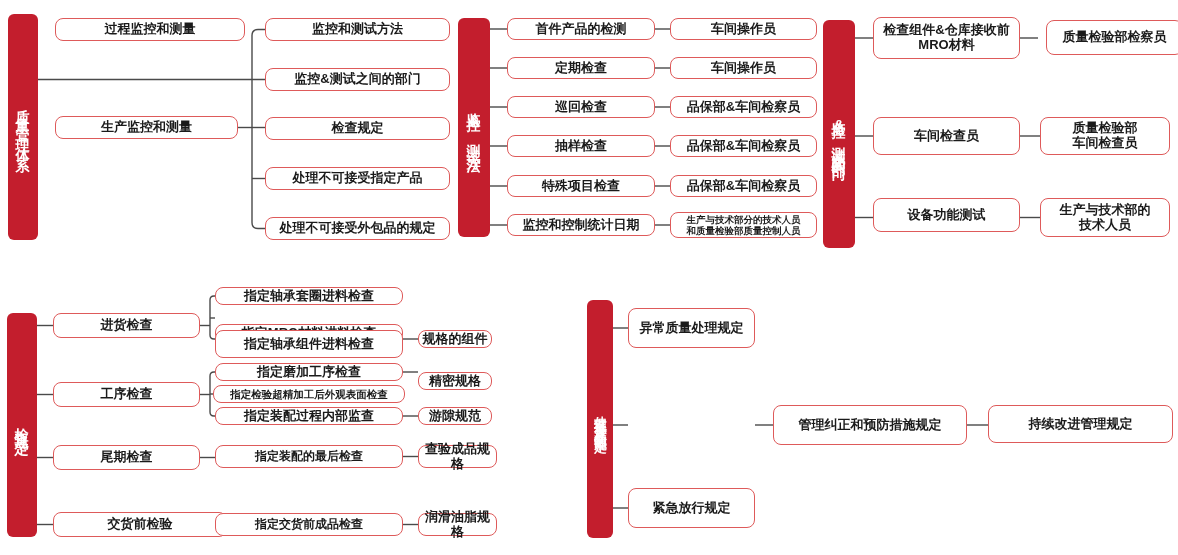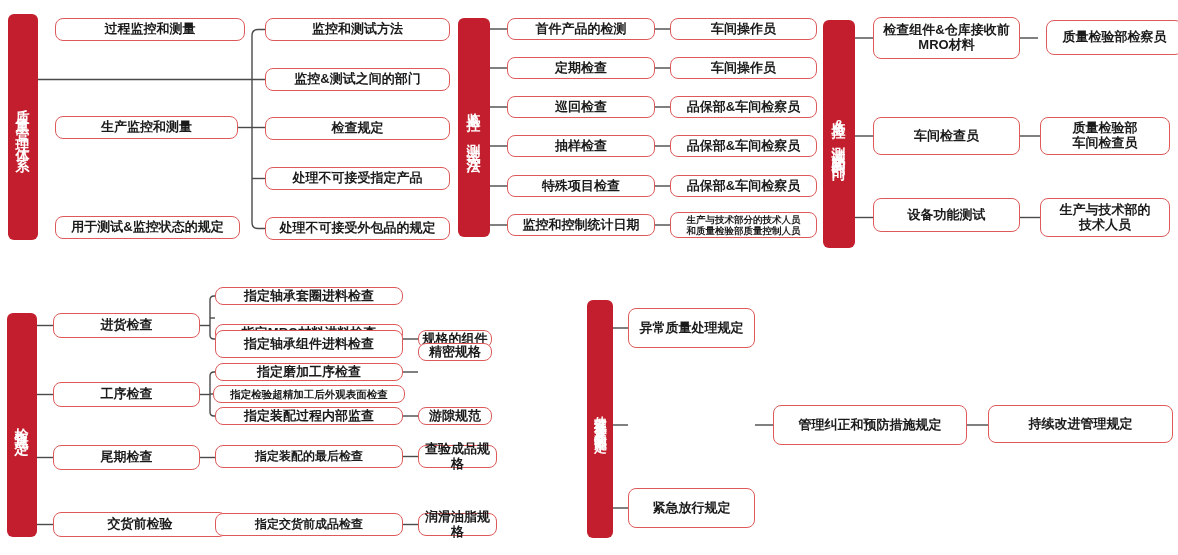--- a/index.html
+++ b/index.html
@@ -90,21 +90,20 @@
       <path d="M613 425 H628"></path>
       <path d="M613 508 H628"></path>
       <path d="M755 425 H773"></path>
       <path d="M967 425 H988"></path>
     </g>
   </svg>
 
   <div class="bar ls10" style="left:8px;top:14px;width:30px;height:226px">质量管理体系</div>
   <div class="box" style="left:55px;top:18px;width:190px;height:23px">过程监控和测量</div>
   <div class="box" style="left:55px;top:116px;width:183px;height:23px">生产监控和测量</div>
-  <div class="box" style="left:55px;top:216px;width:185px;height:23px">用于测试&amp;监控状态的规定</div>
   <div class="box" style="left:265px;top:18px;width:185px;height:23px">监控和测试方法</div>
   <div class="box" style="left:265px;top:68px;width:185px;height:23px">监控&amp;测试之间的部门</div>
   <div class="box" style="left:265px;top:117px;width:185px;height:23px">检查规定</div>
   <div class="box" style="left:265px;top:167px;width:185px;height:23px">处理不可接受指定产品</div>
   <div class="box" style="left:265px;top:217px;width:185px;height:23px">处理不可接受外包品的规定</div>
 
   <div class="bar ls5" style="left:458px;top:18px;width:32px;height:219px">监控&amp;测试方法</div>
   <div class="box" style="left:507px;top:18px;width:148px;height:22px">首件产品的检测</div>
   <div class="box" style="left:670px;top:18px;width:147px;height:22px">车间操作员</div>
   <div class="box" style="left:507px;top:57px;width:148px;height:22px">定期检查</div>
@@ -137,21 +136,21 @@
   <div class="box" style="left:53px;top:512px;width:174px;height:25px">交货前检验</div>
 
   <div class="box f11" style="left:215px;top:287px;width:188px;height:18px">指定轴承套圈进料检查</div>
   <div class="box f11" style="left:215px;top:324px;width:188px;height:18px">指定MRO材料进料检查</div>
   <div class="box f11" style="left:215px;top:330px;width:188px;height:28px">指定轴承组件进料检查</div>
   <div class="box f11" style="left:418px;top:330px;width:74px;height:18px">规格的组件</div>
 
   <div class="box f11" style="left:215px;top:363px;width:188px;height:18px">指定磨加工序检查</div>
   <div class="box f10" style="left:213px;top:385px;width:192px;height:18px">指定检验超精加工后外观表面检查</div>
   <div class="box f11" style="left:215px;top:407px;width:188px;height:18px">指定装配过程内部监查</div>
-  <div class="box f11" style="left:418px;top:343px;width:74px;height:18px">精密规格</div>
+  <div class="box f11" style="left:418px;top:372px;width:74px;height:18px">精密规格</div>
   <div class="box f11" style="left:418px;top:407px;width:74px;height:18px">游隙规范</div>
 
   <div class="box f12" style="left:215px;top:445px;width:188px;height:23px">指定装配的最后检查</div>
   <div class="box f11" style="left:418px;top:445px;width:79px;height:23px">查验成品规格</div>
   <div class="box f12" style="left:215px;top:513px;width:188px;height:23px">指定交货前成品检查</div>
   <div class="box f11" style="left:418px;top:513px;width:79px;height:23px">润滑油脂规格</div>
 
   <div class="bar ls2" style="left:587px;top:300px;width:26px;height:238px">处理不可接受产品外包的规定</div>
   <div class="box" style="left:628px;top:308px;width:127px;height:40px">异常质量处理规定</div>
   <div class="box" style="left:628px;top:488px;width:127px;height:40px">紧急放行规定</div>

